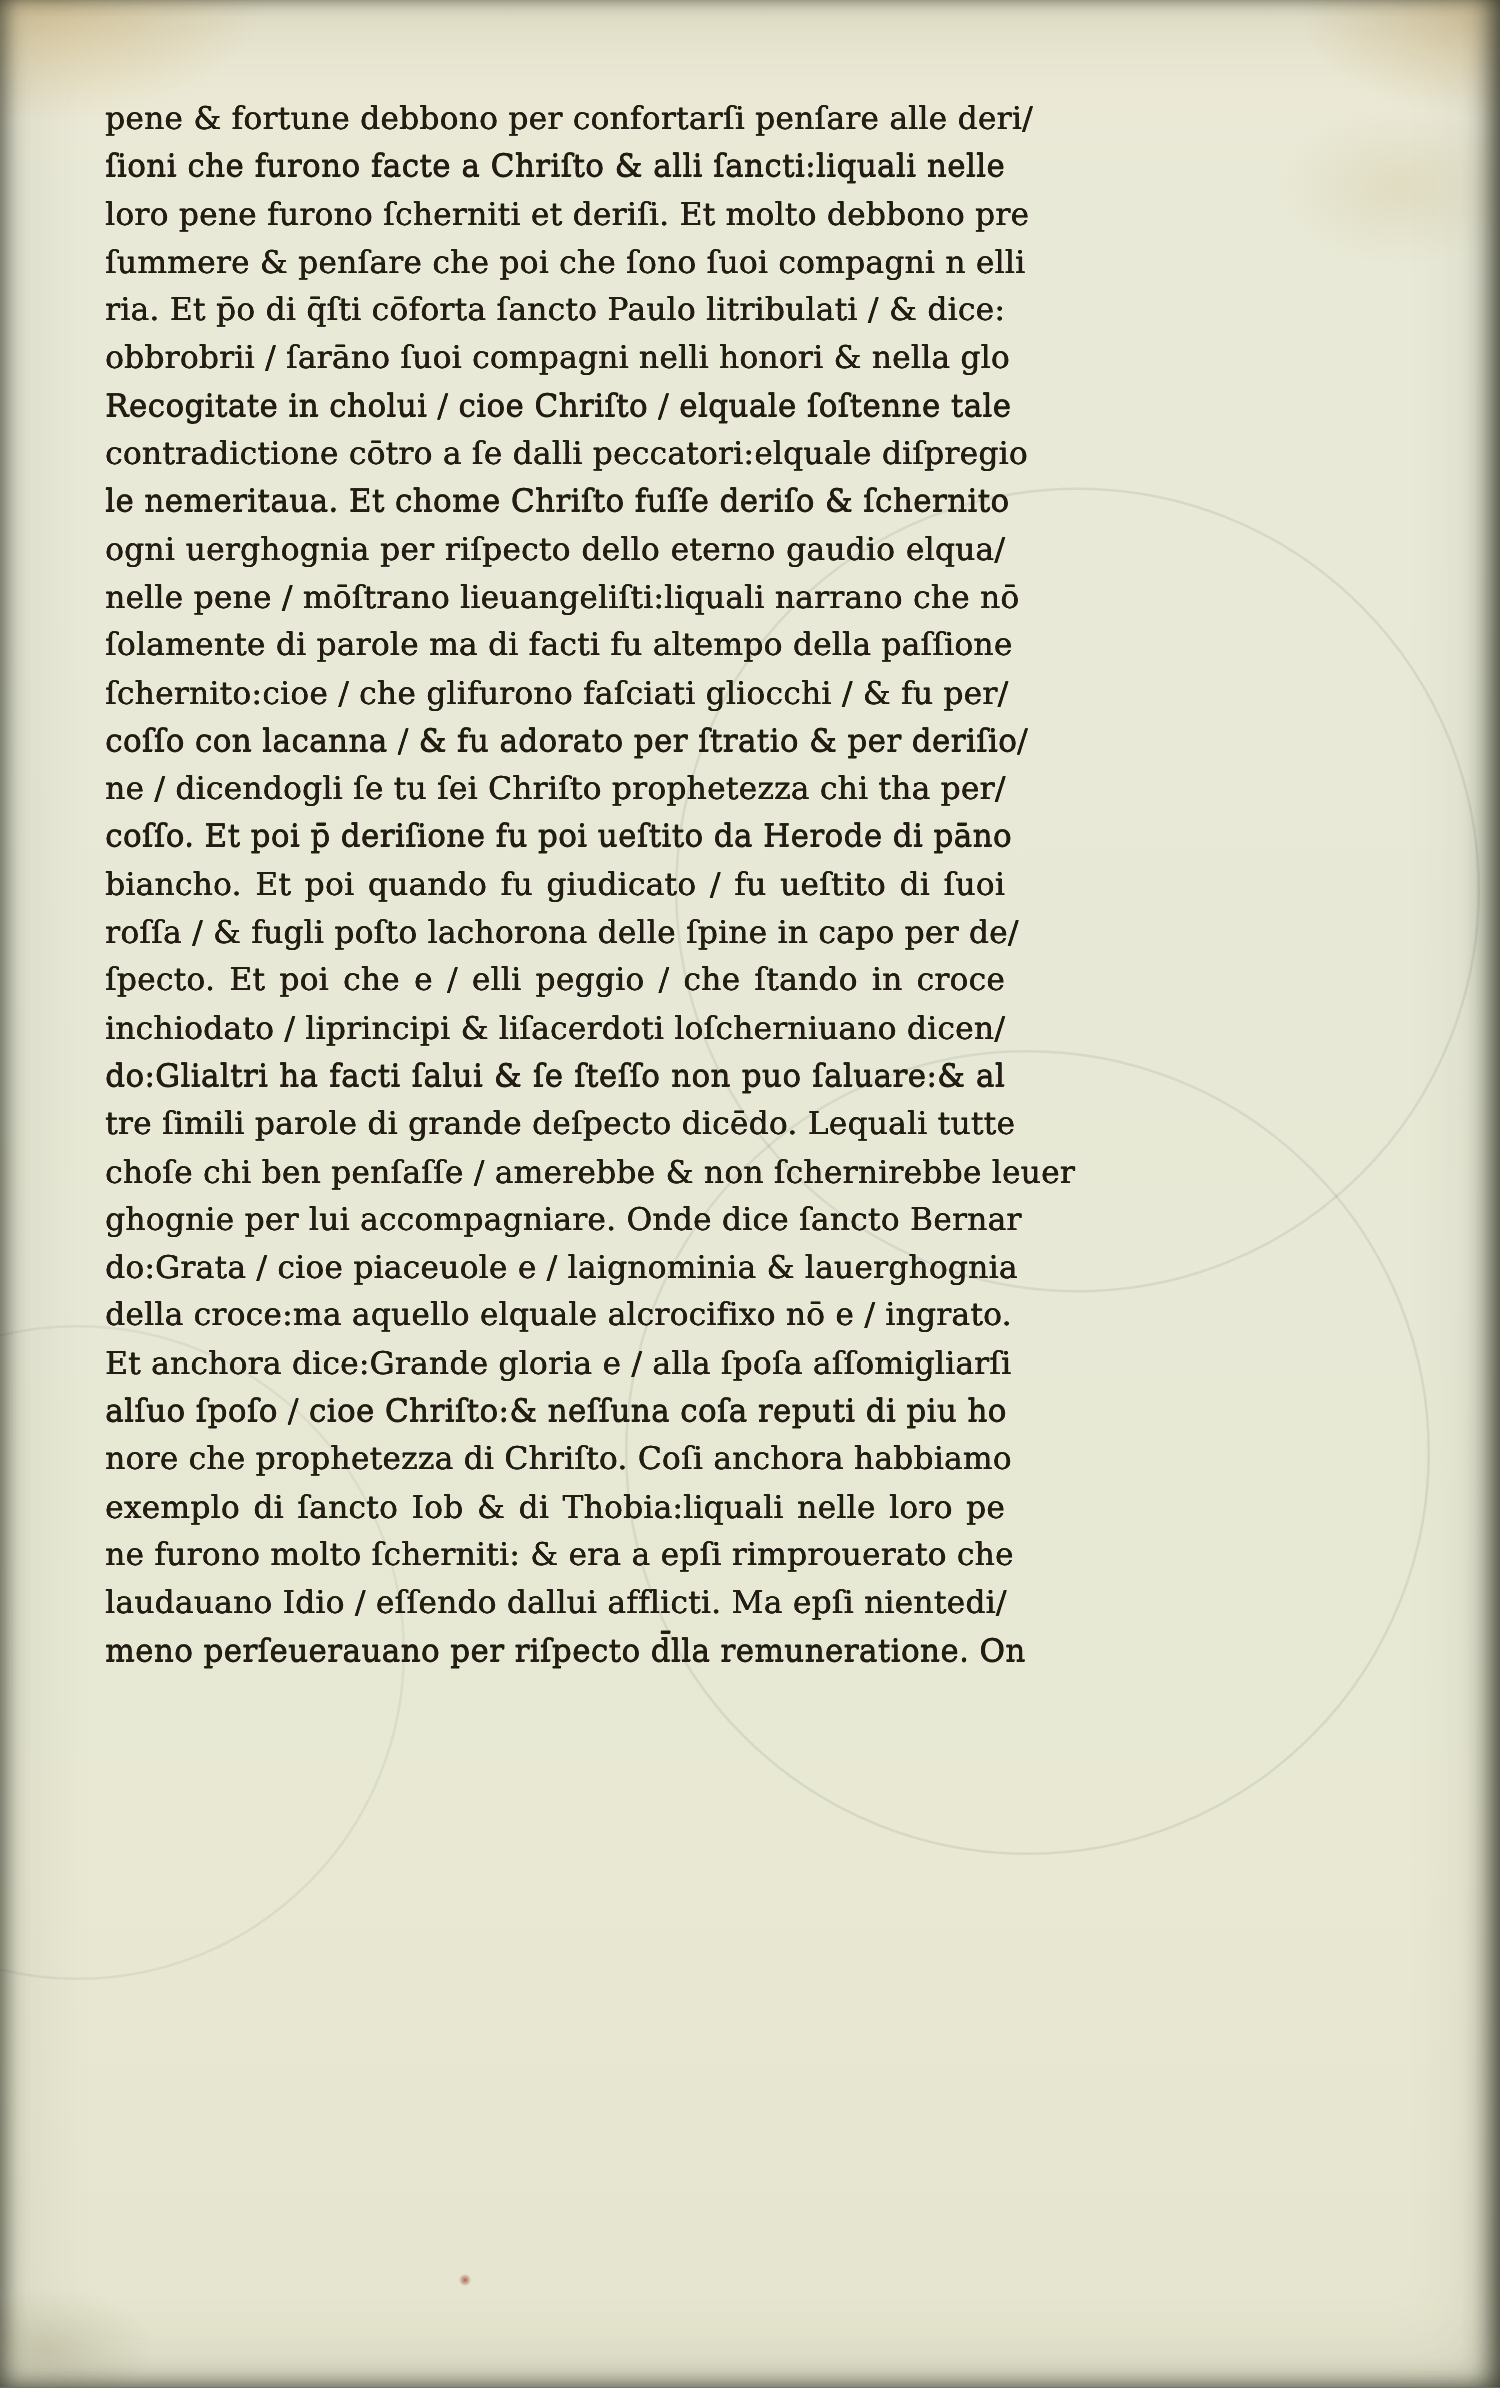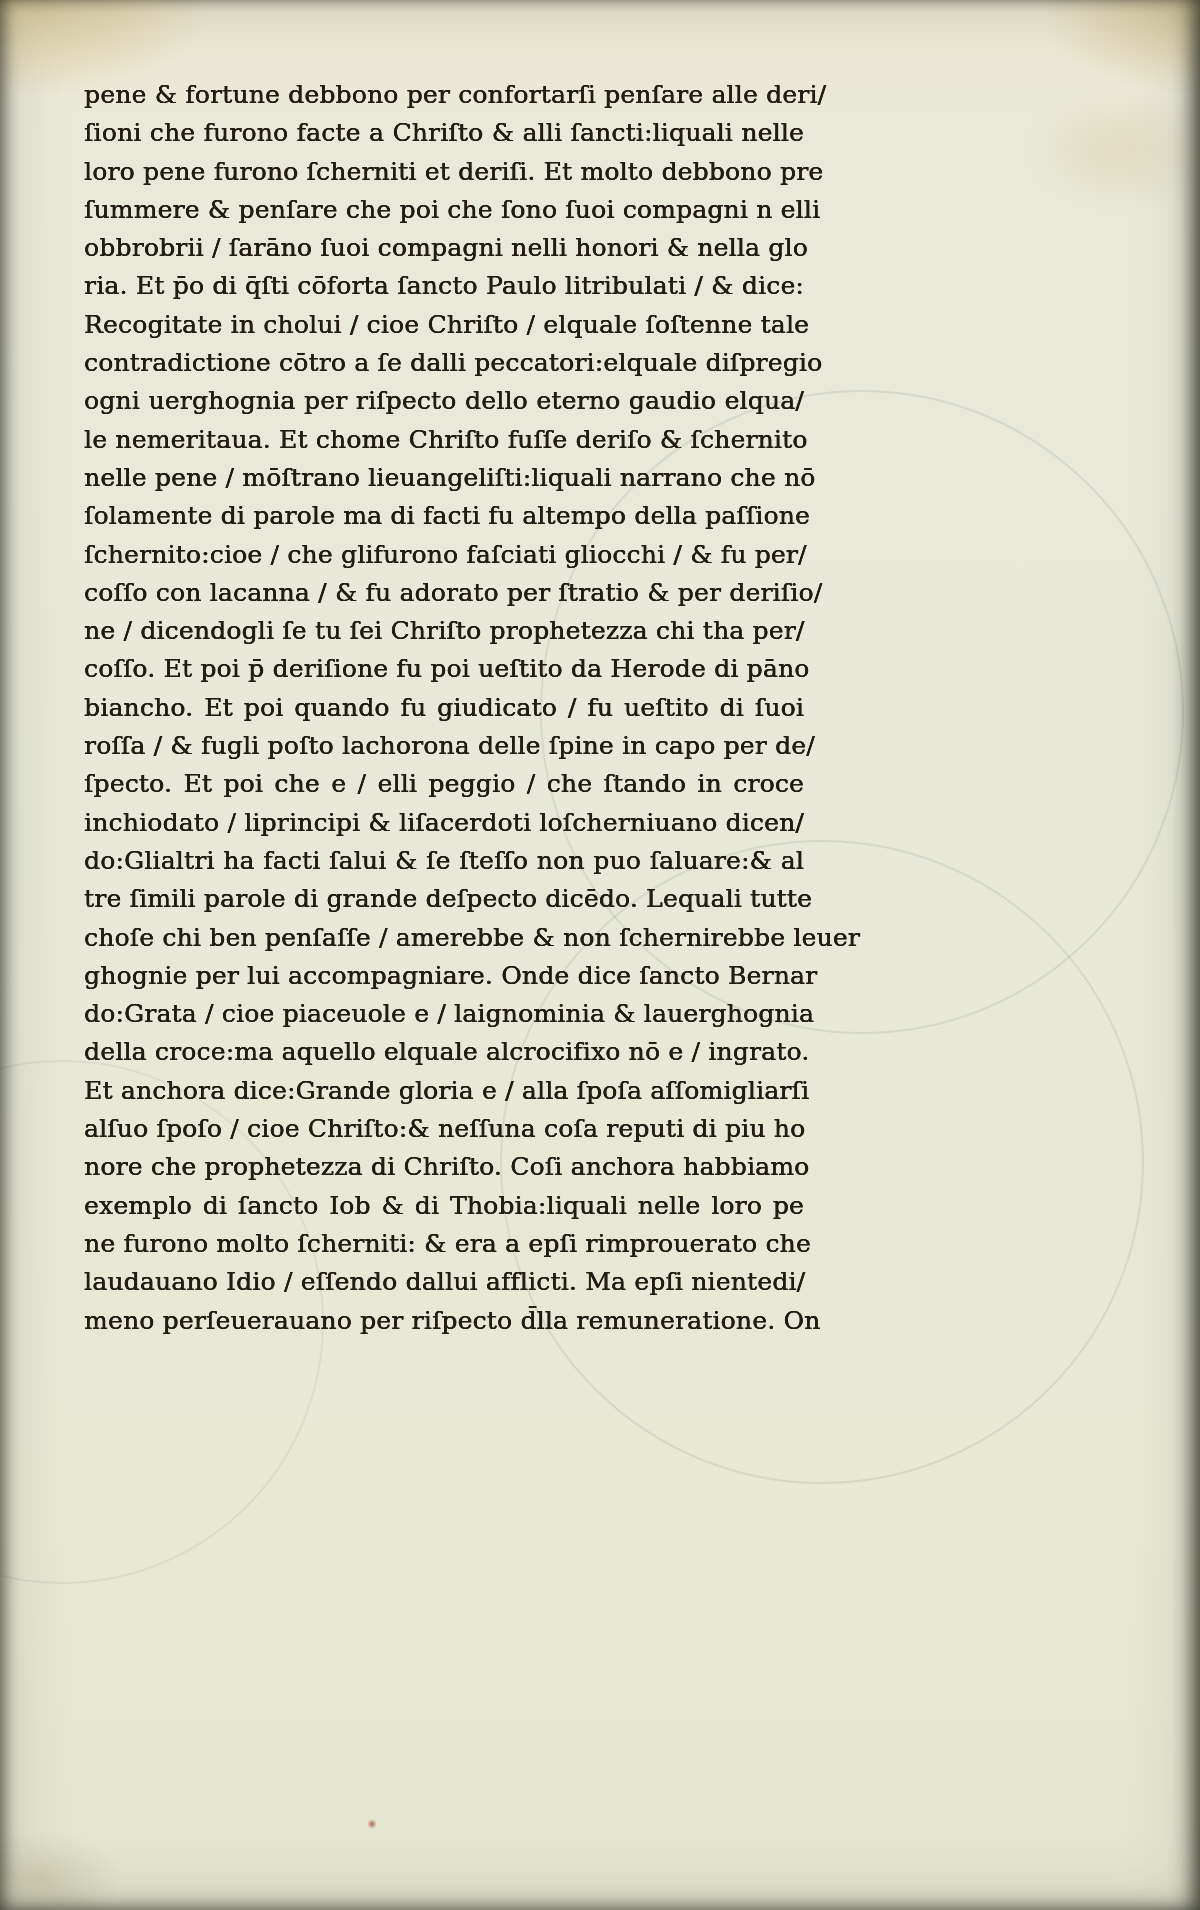--- a/index.html
+++ b/index.html
@@ -70,26 +70,26 @@
 
 <div class="scan">
   <div class="wm wm1"></div>
   <div class="wm wm2"></div>
   <div class="wm wm3"></div>
   <div class="text-block">
       <div class="text-line">pene &amp; fortune debbono per confortarſi penſare alle deri/</div>
       <div class="text-line">ſioni che furono facte a Chriſto &amp; alli ſancti:liquali nelle</div>
       <div class="text-line">loro pene furono ſcherniti et deriſi. Et molto debbono pre</div>
       <div class="text-line">ſummere &amp; penſare che poi che ſono ſuoi compagni n elli</div>
+      <div class="text-line">ria. Et p̄o di q̄ſti cōforta ſancto Paulo litribulati / &amp; dice:</div>
       <div class="text-line">obbrobrii / ſarāno ſuoi compagni nelli honori &amp; nella glo</div>
-      <div class="text-line">ria. Et p̄o di q̄ſti cōforta ſancto Paulo litribulati / &amp; dice:</div>
       <div class="text-line">Recogitate in cholui / cioe Chriſto / elquale ſoſtenne tale</div>
       <div class="text-line">contradictione cōtro a ſe dalli peccatori:elquale diſpregio</div>
+      <div class="text-line">le nemeritaua. Et chome Chriſto fuſſe deriſo &amp; ſchernito</div>
       <div class="text-line">ogni uerghognia per riſpecto dello eterno gaudio elqua/</div>
-      <div class="text-line">le nemeritaua. Et chome Chriſto fuſſe deriſo &amp; ſchernito</div>
       <div class="text-line">nelle pene / mōſtrano lieuangeliſti:liquali narrano che nō</div>
       <div class="text-line">ſolamente di parole ma di facti fu altempo della paſſione</div>
       <div class="text-line">ſchernito:cioe / che glifurono faſciati gliocchi / &amp; fu per/</div>
       <div class="text-line">coſſo con lacanna / &amp; fu adorato per ſtratio &amp; per deriſio/</div>
       <div class="text-line">ne / dicendogli ſe tu ſei Chriſto prophetezza chi tha per/</div>
       <div class="text-line">coſſo. Et poi p̄ deriſione fu poi ueſtito da Herode di pāno</div>
       <div class="text-line">biancho. Et poi quando fu giudicato / fu ueſtito di ſuoi</div>
       <div class="text-line">roſſa / &amp; fugli poſto lachorona delle ſpine in capo per de/</div>
       <div class="text-line">ſpecto. Et poi che e / elli peggio / che ſtando in croce</div>
       <div class="text-line">inchiodato / liprincipi &amp; liſacerdoti loſcherniuano dicen/</div>

